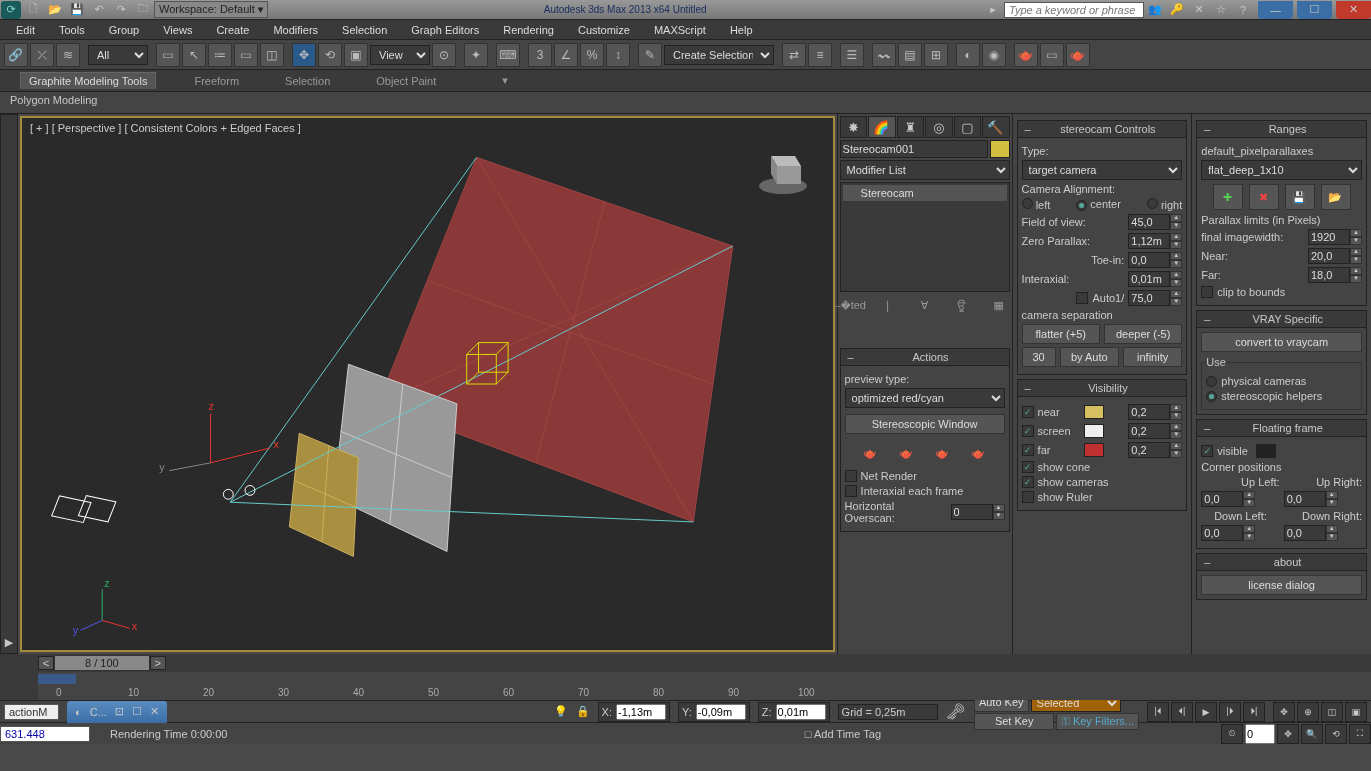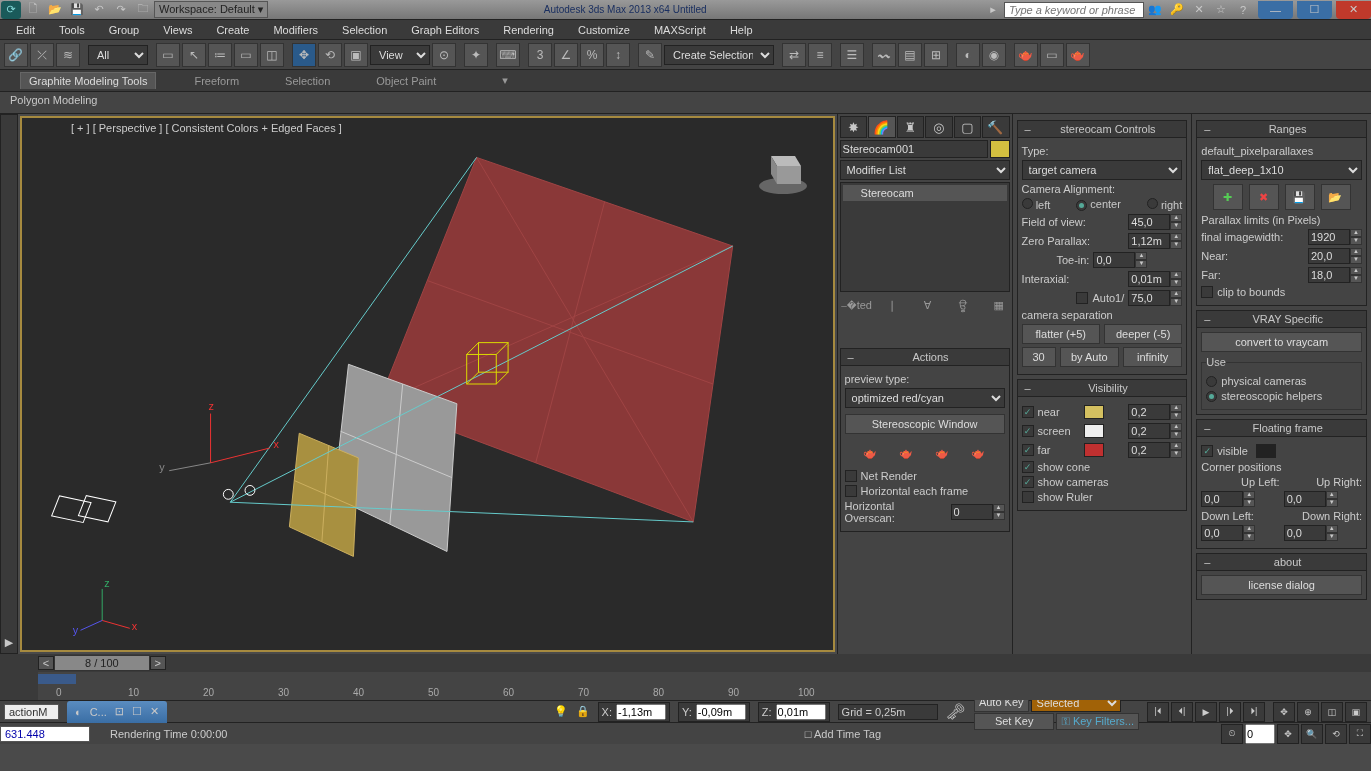--- a/index.html
+++ b/index.html
@@ -23,34 +23,34 @@
 
 .ribbon-tabs { height:22px; background:#3a3a3a; display:flex; align-items:center; padding-left:20px; gap:30px; border-bottom:1px solid #222; }
 .ribbon-tabs .tab { color:#999; padding:2px 8px; }
 .ribbon-tabs .tab.active { background:#555; color:#ddd; border:1px solid #666; border-bottom:none; }
 .ribbon-sub { height:22px; background:#444; padding:2px 10px; border-bottom:1px solid #222; }
 
 .main-area { display:flex; height:540px; }
 .viewport-col { width:820px; display:flex; flex-direction:column; }
 .viewport-play { width:18px; background:#3a3a3a; border:1px solid #222; display:flex; align-items:flex-end; justify-content:center; padding-bottom:4px; }
 .viewport { flex:1; background:#2a2a2a; position:relative; border:2px solid #a68a3f; margin:2px; }
-.vp-label { position:absolute; top:4px; left:8px; color:#ccc; font-size:11px;margin-left:41px; }
+.vp-label { position:absolute; top:4px; left:8px; color:#ccc; font-size:11px; }
 .vp-cube { position:absolute; top:20px; right:20px; width:60px; height:60px; }
 
 .cmd-panel { width:175px; background:#444; border-left:1px solid #222; padding:2px; display:flex; flex-direction:column; gap:2px; }
 .panel-tabs { display:flex; gap:1px; height:22px; }
 .panel-tabs div { flex:1; background:#3a3a3a; border:1px solid #222; display:flex; align-items:center; justify-content:center; font-size:13px; }
 .panel-tabs div.active { background:#555; }
 .name-fld { display:flex; gap:2px; }
 .name-fld input { flex:1; background:#3a3a3a; color:#ddd; border:1px solid #222; padding:2px; }
 .color-sw { width:20px; background:#d4c040; border:1px solid #222; }
 .panel-drop { width:100%; background:#3a3a3a; color:#ddd; border:1px solid #222; padding:2px; }
 .mod-stack { height:110px; background:#3a3a3a; border:1px solid #222; padding:2px; }
 .mod-item { background:#555; padding:2px 18px; color:#ddd; }
-.mod-tools { display:flex; justify-content:space-between; padding:2px; background:#444;margin-left:6px; }
+.mod-tools { display:flex; justify-content:space-between; padding:2px; background:#444; }
 .mod-tools div { width:18px; height:18px; display:flex; align-items:center; justify-content:center; color:#999; }
 
 .rollout { border:1px solid #222; margin-top:4px; }
 .rollout-hdr { background:#3a3a3a; display:flex; align-items:center; padding:2px 4px; border-bottom:1px solid #222; }
 .rollout-hdr .minus { width:12px; text-align:center; }
 .rollout-hdr .title { flex:1; text-align:center; }
 .rollout-body { background:#444; padding:4px; }
 .row { display:flex; align-items:center; margin:3px 0; gap:4px; }
 .row label { color:#ccc; }
 .spinner { display:flex; }
@@ -295,21 +295,21 @@
           <div style="color:#a33">🫖</div>
           <div style="color:#e33">🫖</div>
           <div style="color:#3aa">🫖</div>
         </div>
         <div class="row">
             <span class="chk"></span>
             <label>Net Render</label>
           </div>
         <div class="row">
             <span class="chk"></span>
-            <label>Horizontal each frame</label>
+            <label>Interaxial each frame</label>
           </div>
         <div class="row">
             <label>Horizontal Overscan:</label>
           <div class="spinner">
               <input value="0" style="">
               <div class="spin-btns">
                 <div>▲</div>
                 <div>▼</div>
               </div>
             </div>
@@ -352,21 +352,21 @@
         <div class="row" style="justify-content:space-between">
             <label>Zero Parallax:</label>
             <div class="spinner">
               <input value="1,12m" style="">
               <div class="spin-btns">
                 <div>▲</div>
                 <div>▼</div>
               </div>
             </div>
           </div>
-        <div class="row" style="justify-content:center">
+        <div class="row" style="justify-content:flex-end">
             <label>Toe-in:</label>
             <div class="spinner">
               <input value="0,0" style="">
               <div class="spin-btns">
                 <div>▲</div>
                 <div>▼</div>
               </div>
             </div>
           </div>
         <div class="row" style="justify-content:space-between">
@@ -574,21 +574,21 @@
             </div>
             <div class="spinner" style="flex:1">
               <input value="0,0" style="">
               <div class="spin-btns">
                 <div>▲</div>
                 <div>▼</div>
               </div>
             </div>
           </div>
         <div class="row" style="justify-content:space-between">
-            <label style="flex:1;text-align:left">Down Left:</label>
+            <label style="flex:1;text-align:center">Down Left:</label>
             <label style="flex:1;text-align:right">Down Right:</label>
           </div>
         <div class="row">
             <div class="spinner" style="flex:1">
               <input value="0,0" style="">
               <div class="spin-btns">
                 <div>▲</div>
                 <div>▼</div>
               </div>
             </div>

